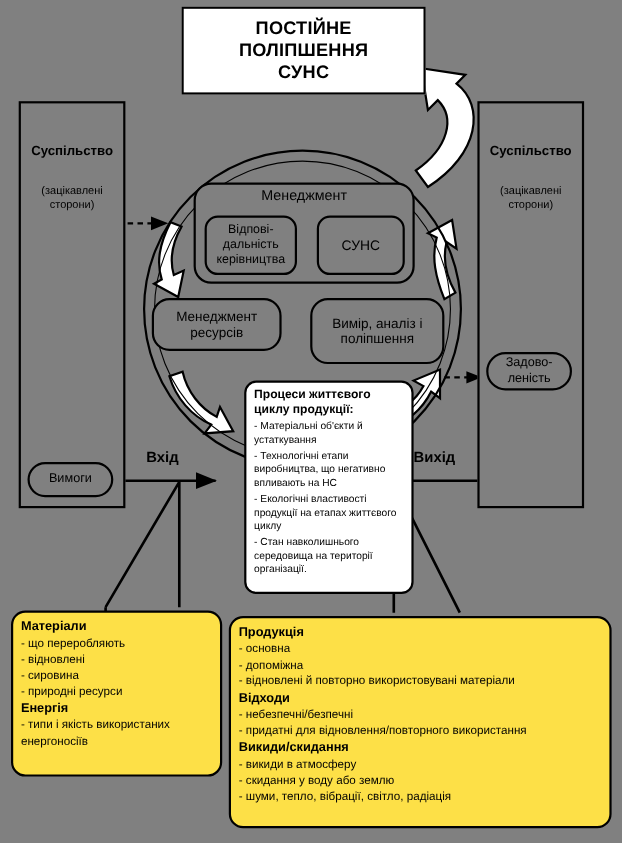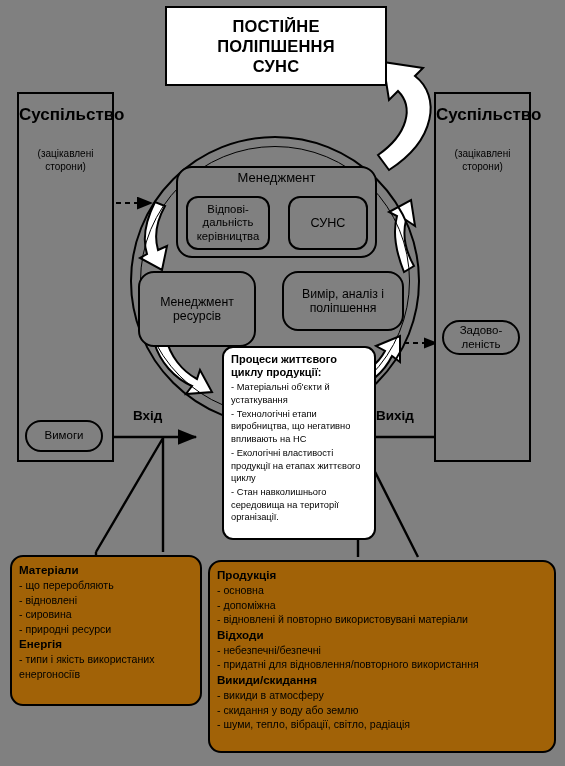--- a/index.html
+++ b/index.html
@@ -28,21 +28,21 @@
 
   
   .society{
     width:97px;border:2px solid #000;background:#808080;
     top:92px;height:370px;
     padding-top:10px;text-align:center;
   }
   .society.left{left:17px;}
   .society.right{left:434px;}
   .society .hdr{
-    font-weight:bold;font-size:17px;line-height:1.25;
+    font-weight:bold;font-size:12px;line-height:1.25;margin-top:26px;
   }
   .society .sub{
     margin-top:22px;font-size:10px;line-height:1.3;
   }
 
   
   .circle{
     left:130px;top:136px;width:290px;height:290px;
     border:2.5px solid #000;border-radius:50%;
     background:transparent;
@@ -68,21 +68,21 @@
   }
   .resp{
     left:186px;top:196px;width:84px;height:54px;
     font-size:11.3px;border-radius:12px;
   }
   .suns{
     left:288px;top:196px;width:80px;height:54px;
     font-size:12.6px;border-radius:12px;
   }
   .res-mgmt{
-    left:138px;top:271px;width:118px;height:76px;
+    left:138px;top:271px;width:118px;height:48px;
     font-size:12.3px;border-radius:16px;
   }
   .measure{
     left:282px;top:271px;width:122px;height:60px;
     font-size:12.3px;border-radius:16px;
   }
 
   
   .process{
     left:194px;top:346px;width:154px;height:194px;
@@ -102,21 +102,21 @@
   .req{left:25px;top:420px;width:78px;height:32px;font-size:11.5px;}
   .sat{left:442px;top:320px;width:78px;height:35px;font-size:11.5px;}
 
   
   .flowlbl{font-weight:bold;font-size:13.5px;}
   .lbl-in{left:133px;top:408px;}
   .lbl-out{left:376px;top:408px;}
 
   
   .bbox{
-    border:2.5px solid #000;border-radius:13px;background:#a16207;
+    border:2.5px solid #000;border-radius:13px;background:#fde047;
     padding:5px 7px;font-size:10.6px;line-height:1.38;
   }
   .mat{left:10px;top:555px;width:192px;height:151px;}
   .prod{left:208px;top:560px;width:348px;height:193px;}
   .bbox .h{font-weight:bold;font-size:11.6px;}
 
   svg.overlay{position:absolute;left:0;top:0;width:565px;height:766px;pointer-events:none;}
 </style>
 </head>
 <body>

